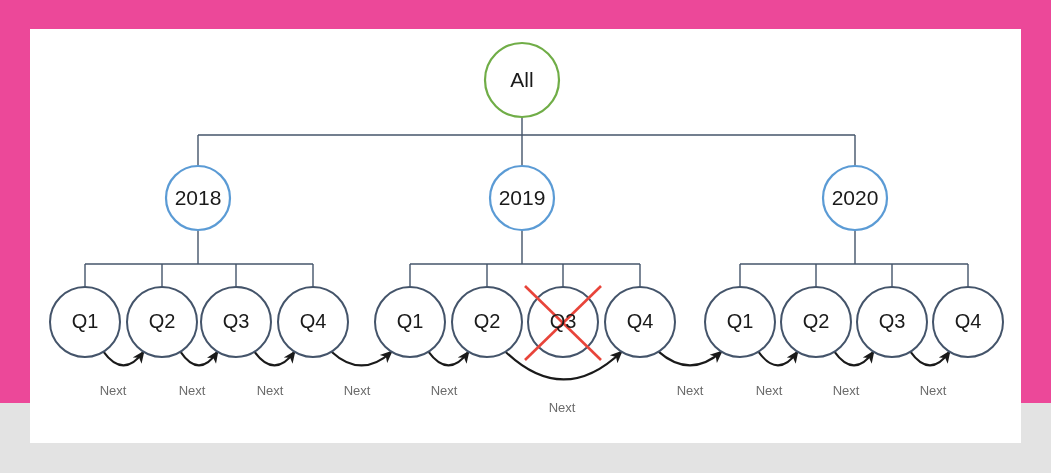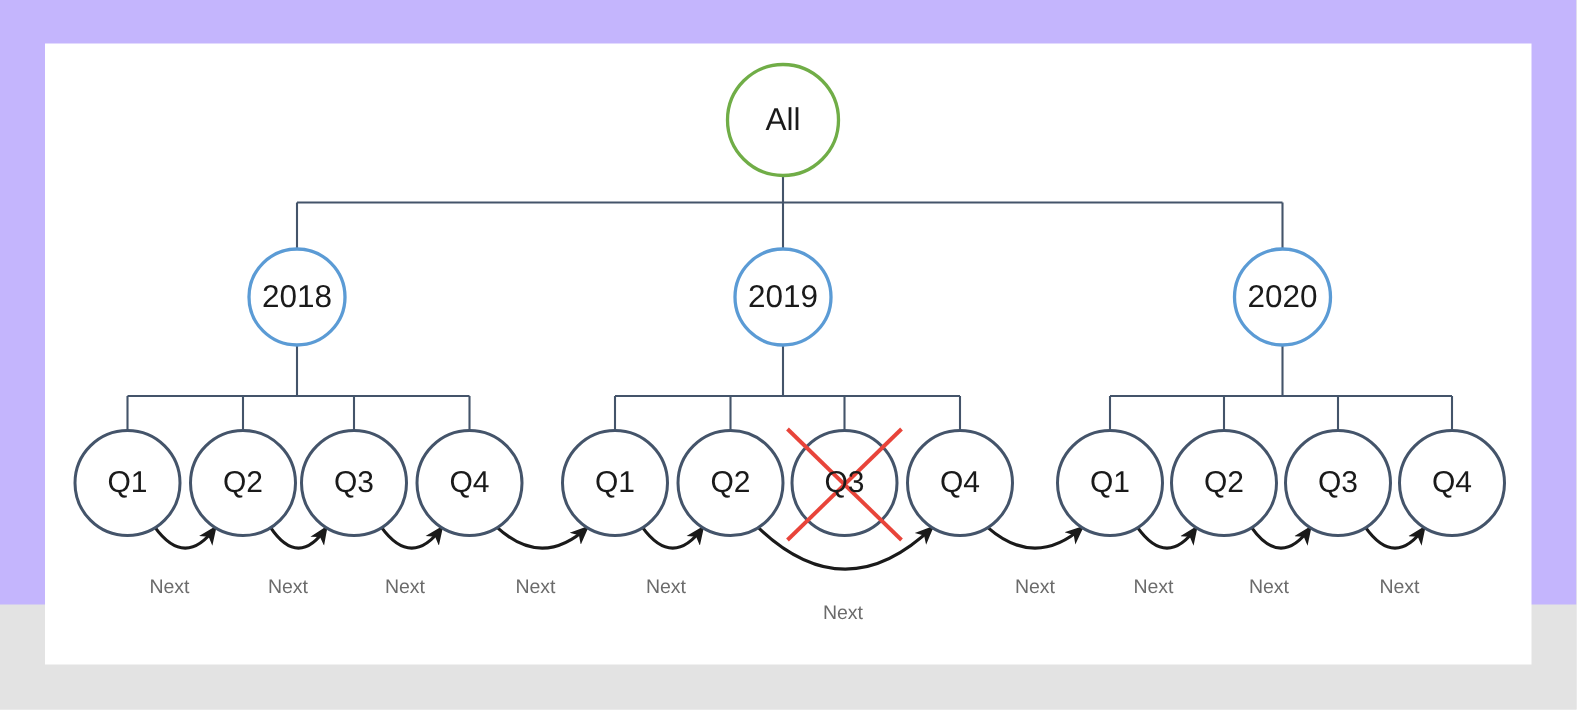--- a/index.html
+++ b/index.html
@@ -8,21 +8,21 @@
     background: #e3e3e3;
     width: 1051px;
     height: 473px;
     overflow: hidden;
     font-family: "Liberation Sans", sans-serif;
   }
   #stage {
     position: relative;
     width: 1051px;
     height: 403px;
-    background: #c4b5fd;
+    background: #ec4899;
   }
   #canvas {
     position: absolute;
     left: 30px;
     top: 29px;
     width: 991px;
     height: 414px;
     background: #ffffff;
   }
   #diagram-svg {

